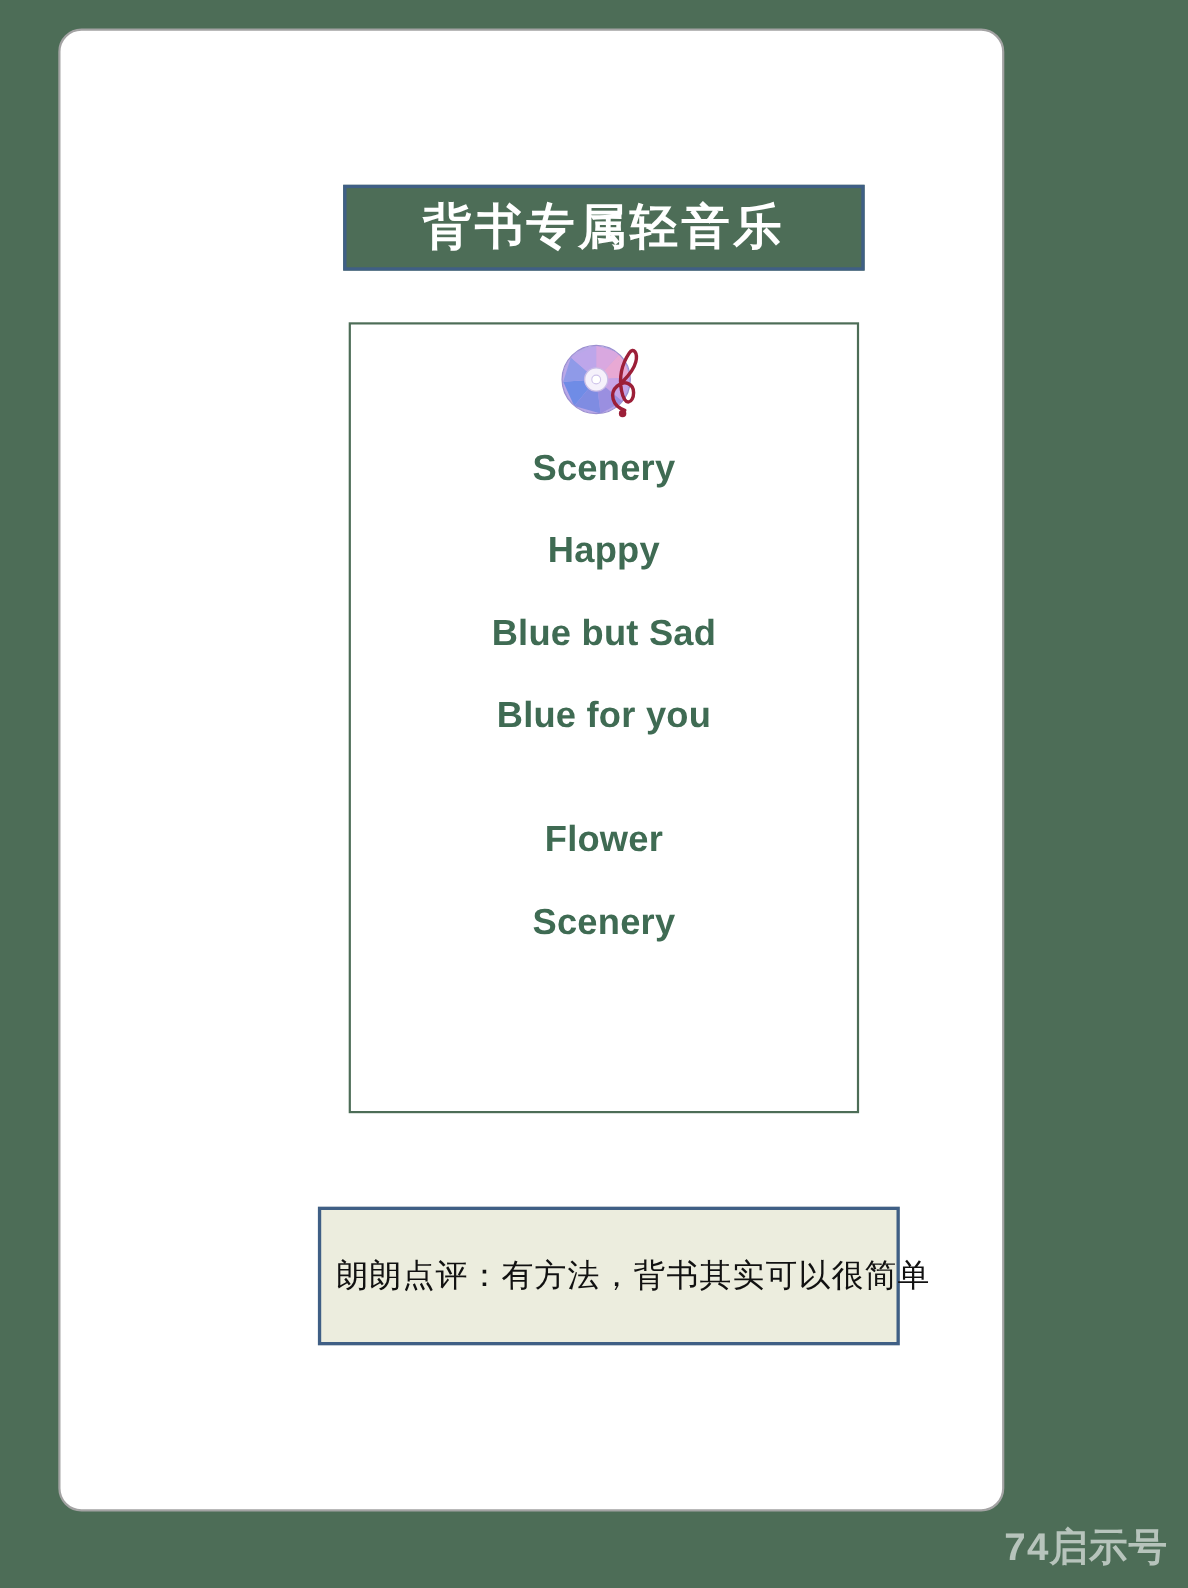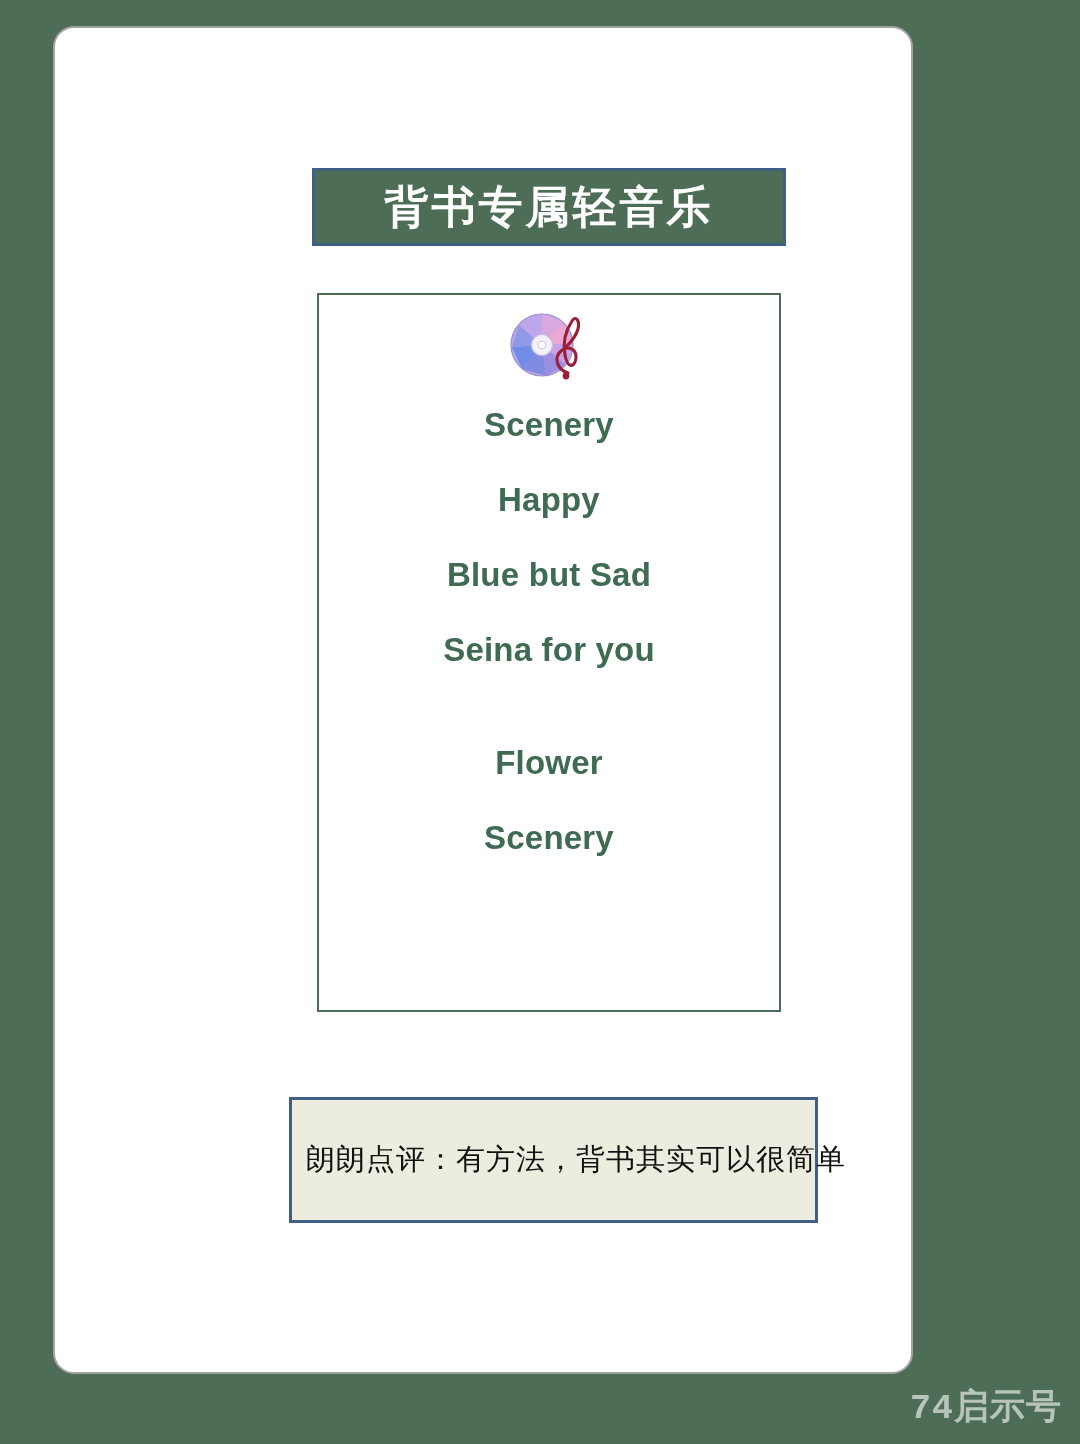--- a/index.html
+++ b/index.html
@@ -123,21 +123,21 @@
 
   
   #watermark {
     position: absolute;
     right: 18px;
     bottom: 14px;
     color: rgba(255,255,255,0.60);
     font-size: 35px;
     font-weight: 700;
     letter-spacing: 1px;
-    font-family: Liberation Mono, monospace;
+    font-family: Liberation Sans, sans-serif;
     user-select: none;
   }
 </style>
 </head>
 <body>
 
 <div id="card">
 
   <div id="title-banner">
     <span class="title-text">背书专属轻音乐</span>
@@ -174,21 +174,21 @@
                    C56 32 62 20 66 14 C70 8 74 14 72 22 C70 30 64 36 60 40"></path>
         </g>
         <circle cx="60" cy="69" r="3.4" fill="#9c1f38"></circle>
       </svg>
     </div>
 
     <ul class="song-list">
         <li class="song-item">Scenery</li>
         <li class="song-item">Happy</li>
         <li class="song-item">Blue but Sad</li>
-        <li class="song-item spacer-after">Seina for you</li>
+        <li class="song-item spacer-after">Blue for you</li>
         <li class="song-item">Flower</li>
         <li class="song-item">Scenery</li>
       </ul>
   </div>
 
   <div id="comment-box">
     <span class="comment-text">朗朗点评：有方法，背书其实可以很简单</span>
   </div>
 
 </div>

